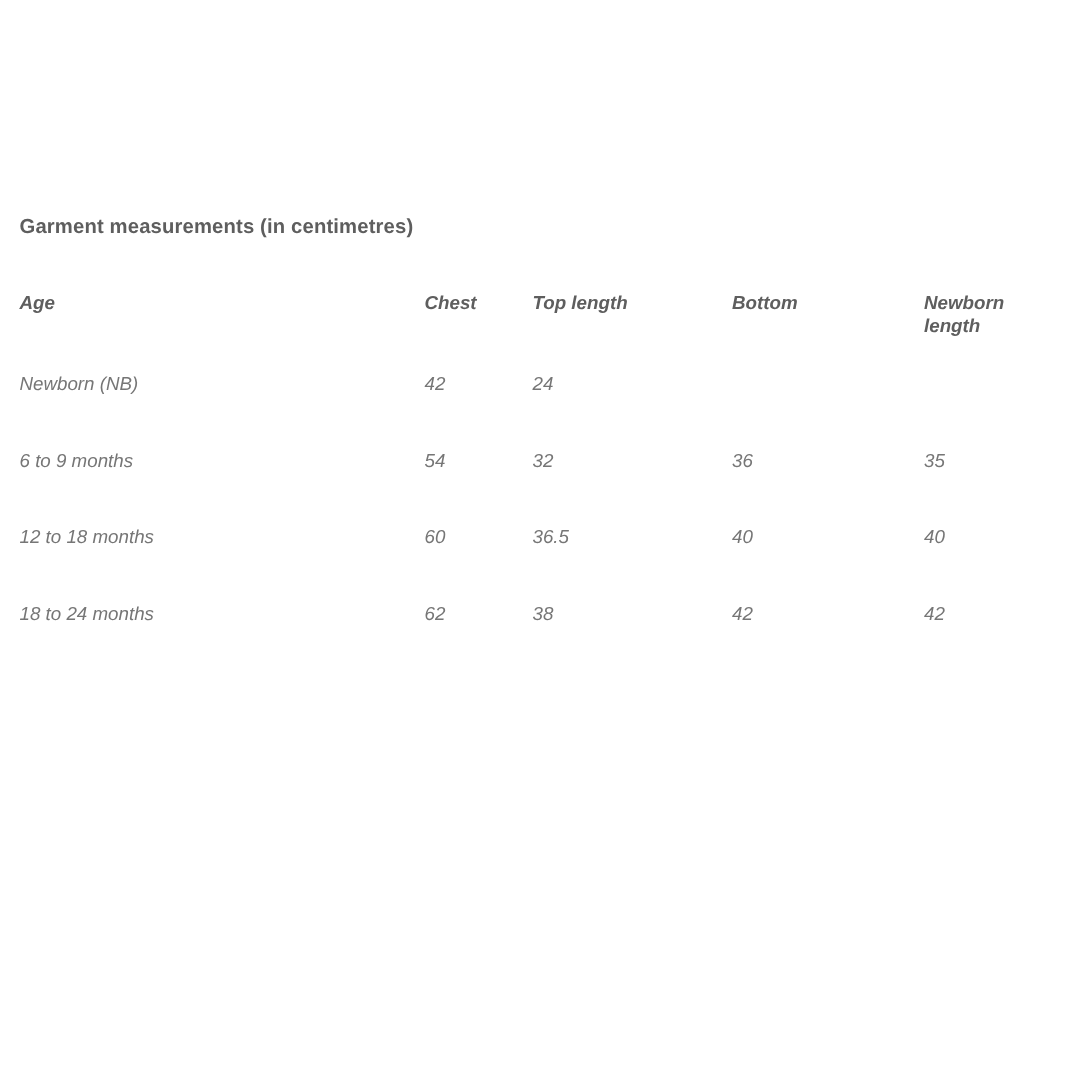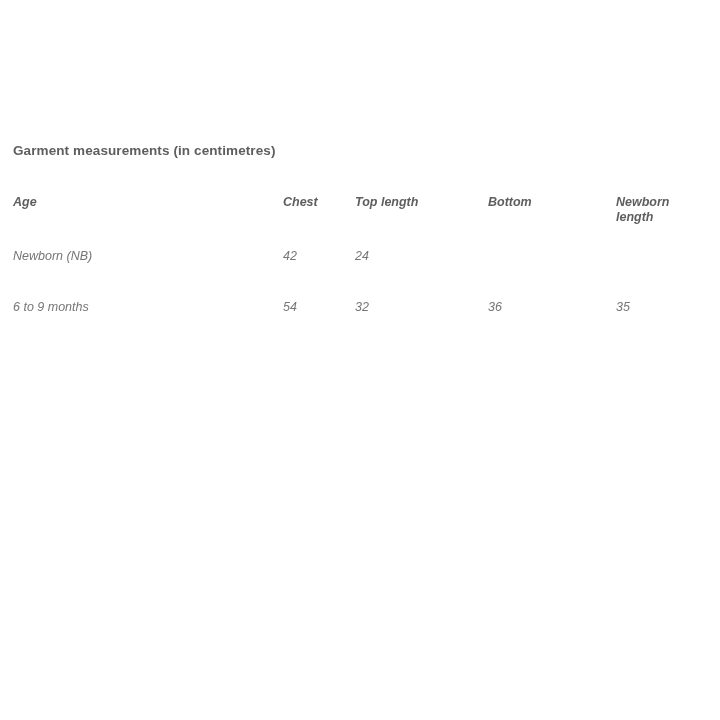--- a/index.html
+++ b/index.html
@@ -95,16 +95,30 @@
         <td></td>
         <td></td>
       </tr>
       <tr>
         <td>6 to 9 months</td>
         <td>54</td>
         <td>32</td>
         <td>36</td>
         <td>35</td>
       </tr>
+      <tr>
+        <td>12 to 18 months</td>
+        <td>60</td>
+        <td>36.5</td>
+        <td>40</td>
+        <td>40</td>
+      </tr>
+      <tr>
+        <td>18 to 24 months</td>
+        <td>62</td>
+        <td>38</td>
+        <td>42</td>
+        <td>42</td>
+      </tr>
     </tbody>
   </table>
 
 </div>
 
 </body></html>

